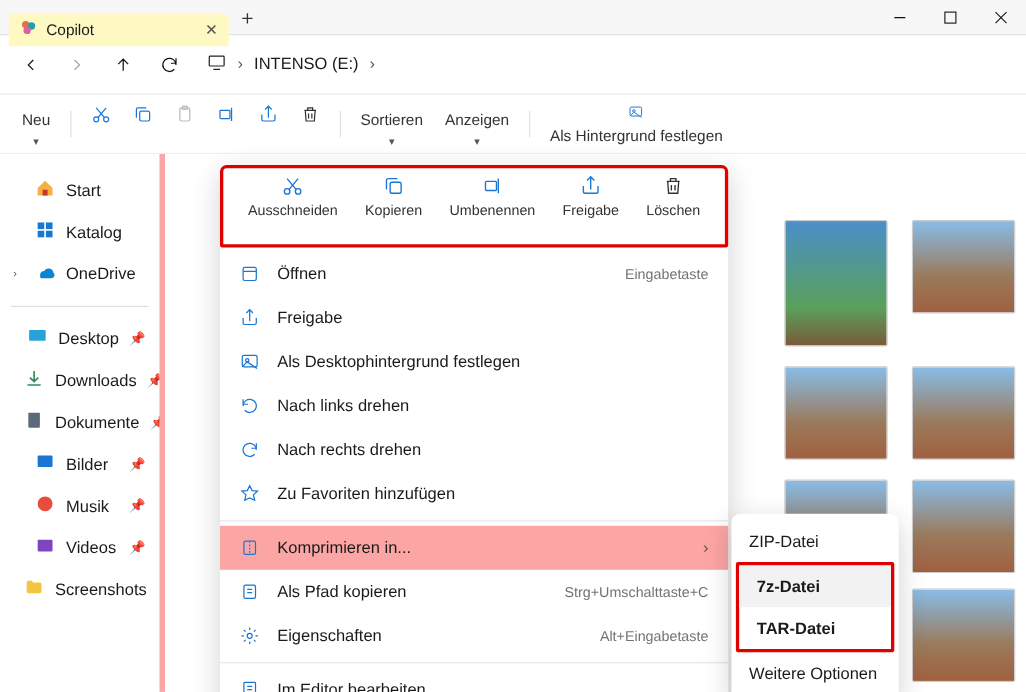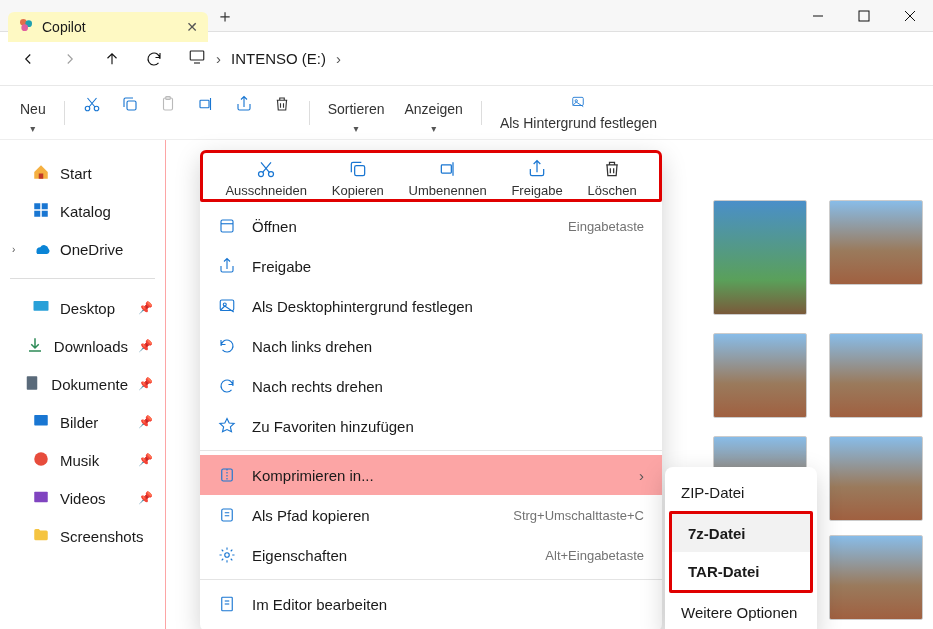--- a/index.html
+++ b/index.html
@@ -21,37 +21,37 @@
 
   
   .toolbar { height: 54px; display: flex; align-items: center; padding: 0 12px; gap: 4px; border-bottom: 1px solid #eee; overflow: hidden; white-space: nowrap; }
   .tb-btn { height: 36px; padding: 0 8px; display: flex; align-items: center; gap: 6px; border-radius: 4px; color: #333; flex-direction: column; }
   .tb-btn.blue svg { color: #1976d2; }
   .tb-sep { width: 1px; height: 24px; background: #ddd; margin: 0 6px; }
   .chev { font-size: 10px; color: #555; }
 
   
   .main { display: flex; height: calc(629px - 32px - 54px - 54px); }
-  .sidebar { width: 166px; border-right: 1px solid #fca5a5; overflow: hidden; padding-top: 14px; }
+  .sidebar { width: 150px; border-right: 5px solid #fca5a5; overflow: hidden; padding-top: 14px; }
   .nav-item { height: 38px; display: flex; align-items: center; padding: 0 12px; gap: 10px; font-size: 15px; }
   .nav-item .pin { margin-left: auto; color: #666; font-size: 12px; }
   .nav-chevron { color: #555; font-size: 10px; width: 10px; }
   .nav-spacer { width: 10px; }
   .nav-divider { height: 1px; background: #ddd; margin: 10px 10px; }
 
   
   .content { flex: 1; position: relative; background: #fff; padding: 20px 10px; }
   .thumbs { position: absolute; right: 10px; top: 60px; display: flex; flex-direction: column; gap: 18px; }
   .thumb-row { display: flex; gap: 22px; }
   .thumb { width: 94px; height: 115px; background: linear-gradient(180deg,#4a8fc9 0%, #5aa05a 70%, #7a5a3a 100%); border: 1px solid #ccc; border-radius: 2px; }
   .thumb.land { height: 85px; width: 94px; background: linear-gradient(180deg,#88bce8 0%, #9a7a5c 60%, #a06040 100%); }
 
   
   .ctx { position: absolute; left: 200px; top: 150px; width: 462px; background: #fff; border-radius: 8px; box-shadow: 0 8px 26px rgba(0,0,0,0.18); padding: 8px 0; }
-  .ctx-top { display: flex; justify-content: space-around; padding: 6px 10px 1px 10px; border: 3px solid #e00000; margin: -8px 0 4px 0; border-radius: 6px 6px 2px 2px; }
+  .ctx-top { display: flex; justify-content: space-around; padding: 6px 10px 24px 10px; border: 3px solid #e00000; margin: -8px 0 4px 0; border-radius: 6px 6px 2px 2px; }
   .ctx-top-item { display: flex; flex-direction: column; align-items: center; gap: 4px; font-size: 13px; color: #333; }
   .ctx-top-item svg { color: #1976d2; }
   .ctx-row { height: 40px; display: flex; align-items: center; padding: 0 18px; gap: 16px; font-size: 15px; }
   .ctx-row .shortcut { margin-left: auto; color: #737373; font-size: 13px; }
   .ctx-row svg { color: #1976d2; flex-shrink: 0; }
   .ctx-row .chev-r { margin-left: auto; color: #555; }
   .ctx-divider { height: 1px; background: #e4e4e4; margin: 4px 0; }
 
   
   .submenu { position: absolute; left: 665px; top: 467px; width: 152px; background: #fff; border-radius: 8px; box-shadow: 0 8px 26px rgba(0,0,0,0.18); padding: 6px 0; }

